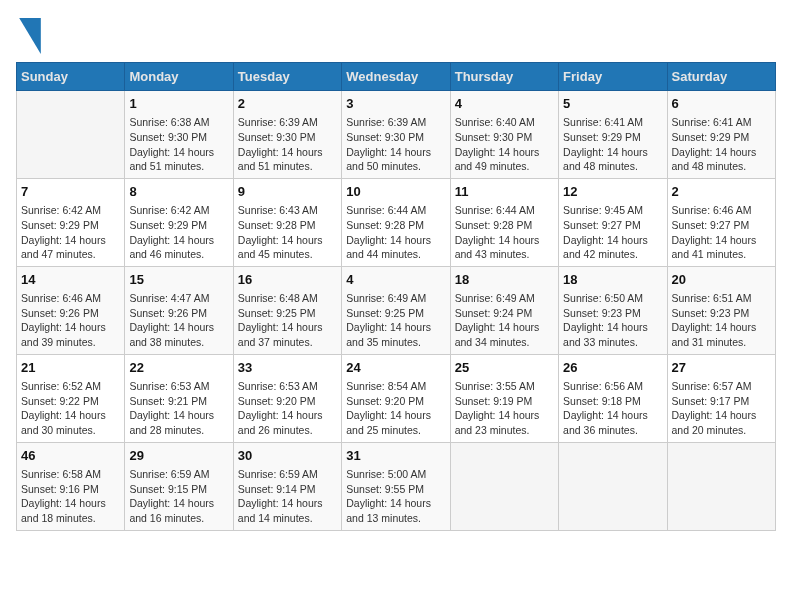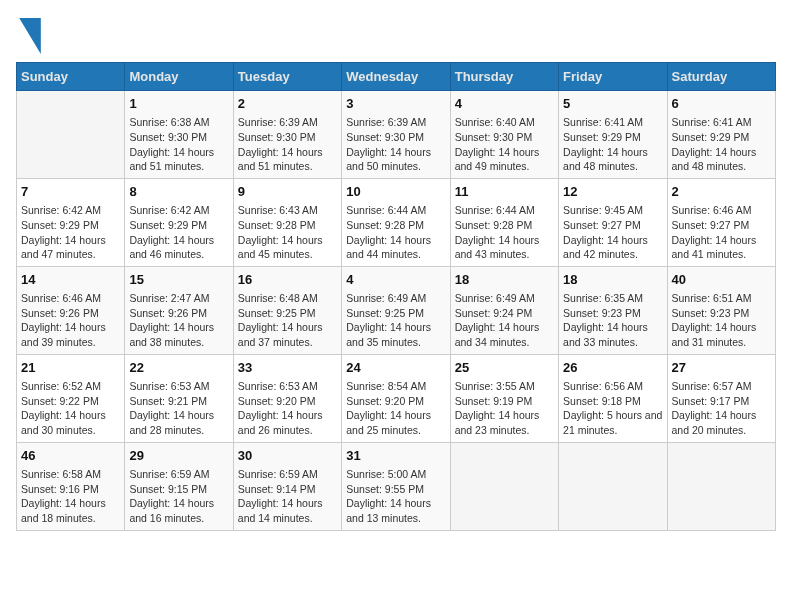--- a/index.html
+++ b/index.html
@@ -189,21 +189,21 @@
       </tr>
       <tr>
         <td>
           <div class="day-num">14</div>
         <div>Sunrise: 6:46 AM</div>
         <div>Sunset: 9:26 PM</div>
         <div>Daylight: 14 hours and 39 minutes.</div>
         </td>
         <td>
           <div class="day-num">15</div>
-        <div>Sunrise: 2:47 AM</div>
+        <div>Sunrise: 4:47 AM</div>
         <div>Sunset: 9:26 PM</div>
         <div>Daylight: 14 hours and 38 minutes.</div>
         </td>
         <td>
           <div class="day-num">16</div>
         <div>Sunrise: 6:48 AM</div>
         <div>Sunset: 9:25 PM</div>
         <div>Daylight: 14 hours and 37 minutes.</div>
         </td>
         <td>
@@ -213,26 +213,26 @@
         <div>Daylight: 14 hours and 35 minutes.</div>
         </td>
         <td>
           <div class="day-num">18</div>
         <div>Sunrise: 6:49 AM</div>
         <div>Sunset: 9:24 PM</div>
         <div>Daylight: 14 hours and 34 minutes.</div>
         </td>
         <td>
           <div class="day-num">18</div>
-        <div>Sunrise: 6:35 AM</div>
+        <div>Sunrise: 6:50 AM</div>
         <div>Sunset: 9:23 PM</div>
         <div>Daylight: 14 hours and 33 minutes.</div>
         </td>
         <td>
-          <div class="day-num">40</div>
+          <div class="day-num">20</div>
         <div>Sunrise: 6:51 AM</div>
         <div>Sunset: 9:23 PM</div>
         <div>Daylight: 14 hours and 31 minutes.</div>
         </td>
       </tr>
       <tr>
         <td>
           <div class="day-num">21</div>
         <div>Sunrise: 6:52 AM</div>
         <div>Sunset: 9:22 PM</div>
@@ -259,21 +259,21 @@
         <td>
           <div class="day-num">25</div>
         <div>Sunrise: 3:55 AM</div>
         <div>Sunset: 9:19 PM</div>
         <div>Daylight: 14 hours and 23 minutes.</div>
         </td>
         <td>
           <div class="day-num">26</div>
         <div>Sunrise: 6:56 AM</div>
         <div>Sunset: 9:18 PM</div>
-        <div>Daylight: 5 hours and 21 minutes.</div>
+        <div>Daylight: 14 hours and 36 minutes.</div>
         </td>
         <td>
           <div class="day-num">27</div>
         <div>Sunrise: 6:57 AM</div>
         <div>Sunset: 9:17 PM</div>
         <div>Daylight: 14 hours and 20 minutes.</div>
         </td>
       </tr>
       <tr>
         <td>

